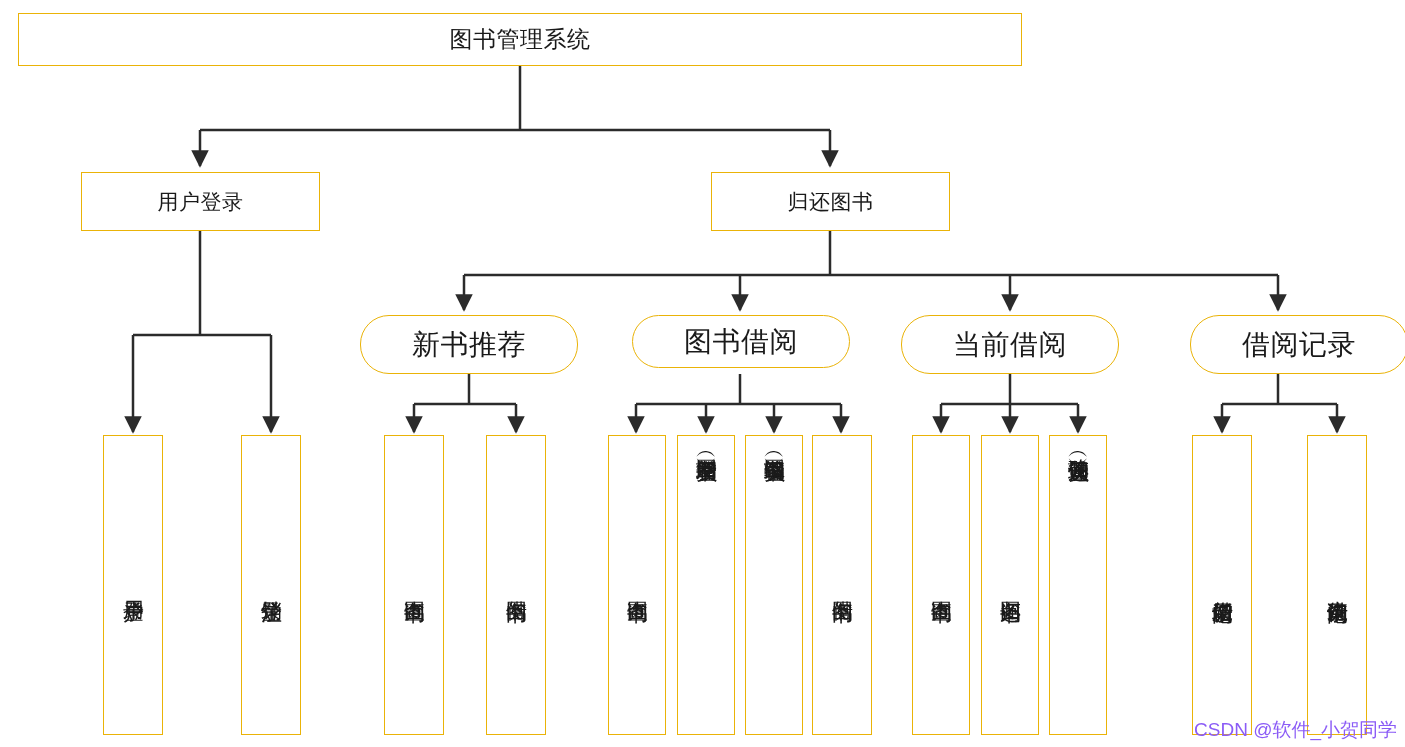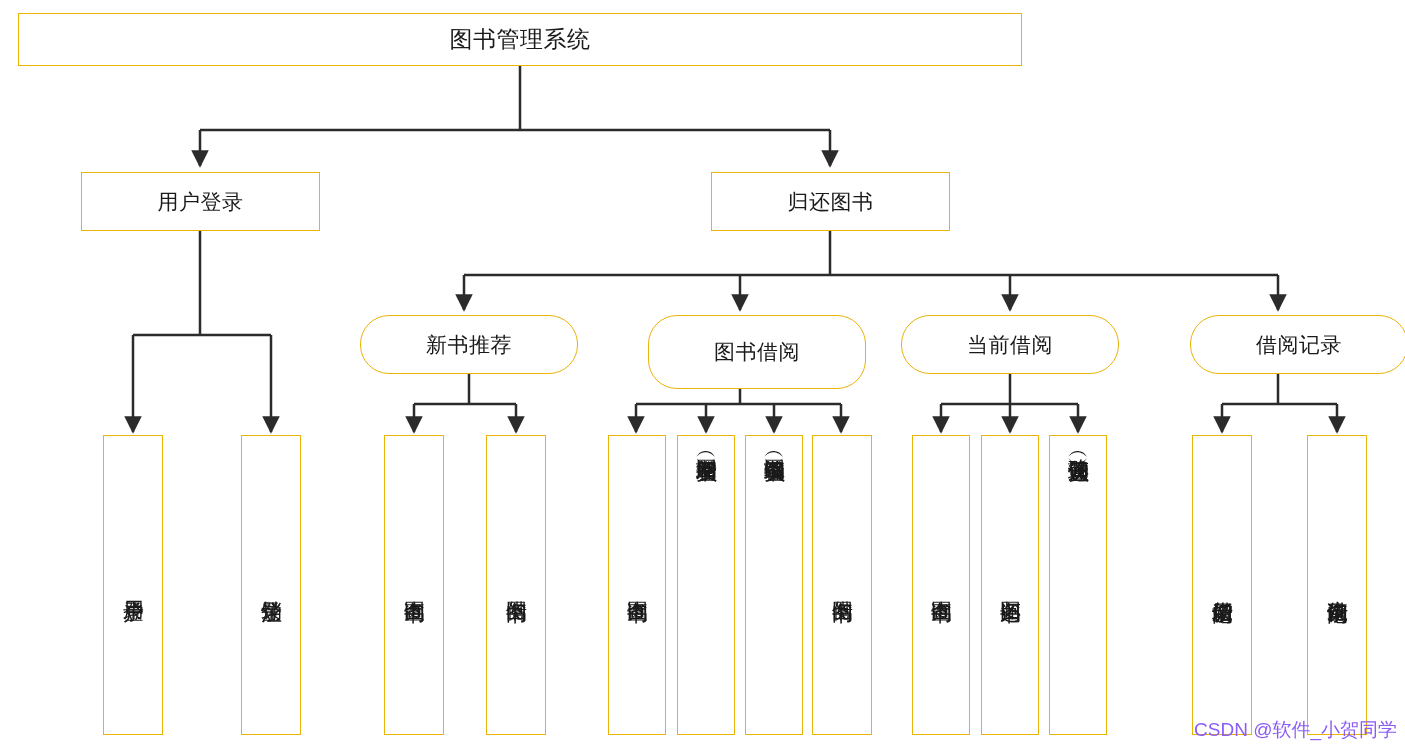--- a/index.html
+++ b/index.html
@@ -34,21 +34,21 @@
     color: #1a1a1a;
     letter-spacing: 0.5px;
   }
   .node.root {
     font-size: 23px;
   }
   .node.level2 {
     font-size: 21px;
   }
   .node.level3 {
-    font-size: 21px;
+    font-size: 28px;
     border-radius: 29px;
   }
   .node.leaf {
     font-size: 21px;
     writing-mode: vertical-rl;
     text-orientation: upright;
     line-height: 1.18;
     padding: 6px 0;
   }
   .node.leaf.top-aligned {
@@ -130,21 +130,21 @@
   <div class="node level2" style="left:81px; top:172px; width:239px; height:59px;">
     <span class="label">用户登录</span>
   </div>
   <div class="node level2" style="left:711px; top:172px; width:239px; height:59px;">
     <span class="label">归还图书</span>
   </div>
 
   <div class="node level3" style="left:360px; top:315px; width:218px; height:59px;">
     <span class="label">新书推荐</span>
   </div>
-  <div class="node level3" style="left:632px; top:315px; width:218px; height:74px;margin-left:16px;">
+  <div class="node level3" style="left:632px; top:315px; width:218px; height:53px;">
     <span class="label">图书借阅</span>
   </div>
   <div class="node level3" style="left:901px; top:315px; width:218px; height:59px;">
     <span class="label">当前借阅</span>
   </div>
   <div class="node level3" style="left:1170px; top:315px; width:218px; height:59px;margin-left:20px;">
     <span class="label">借阅记录</span>
   </div>
 
   <div class="node leaf" style="left:103px; top:435px; width:60px; height:300px;">

